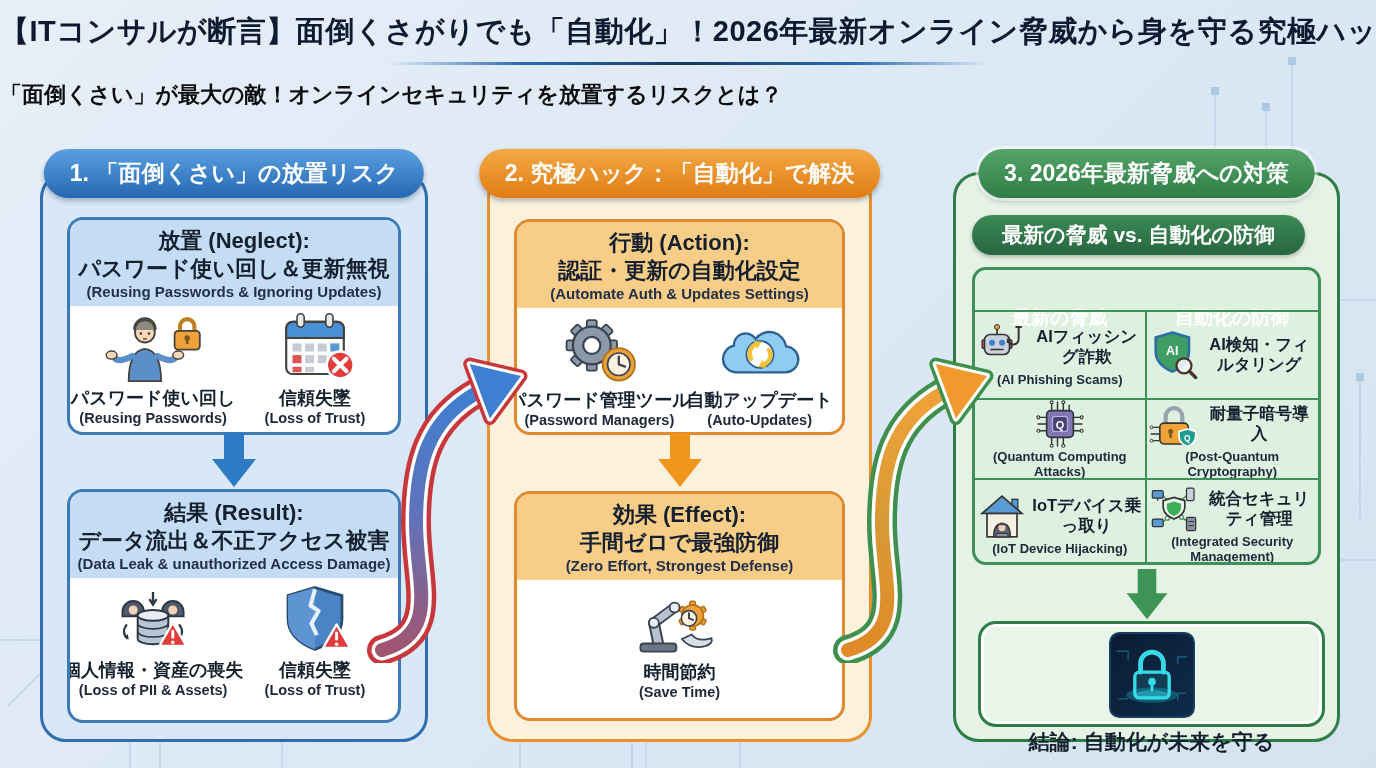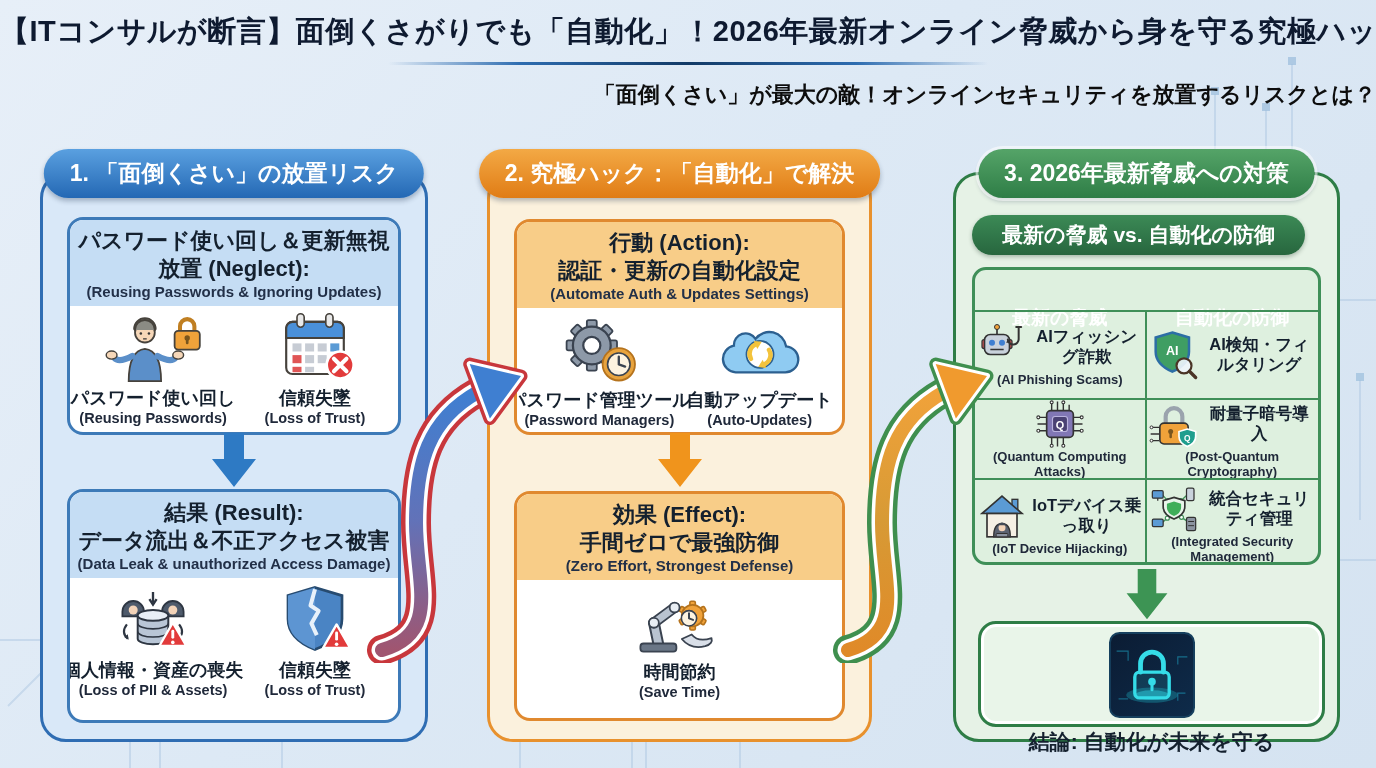--- a/index.html
+++ b/index.html
@@ -13,21 +13,21 @@
   
   .page-title{
     position:absolute;top:12px;left:0;width:100%;text-align:center;
     font-size:29px;font-weight:800;color:#0e1a30;letter-spacing:.5px;white-space:nowrap;
   }
   .title-divider{
     position:absolute;top:62px;left:388px;width:600px;height:3px;border-radius:2px;
     background:linear-gradient(90deg,rgba(45,108,176,0),#2d6cb0 22%,#123a66 50%,#2d6cb0 78%,rgba(45,108,176,0));
   }
   .page-subtitle{
-    position:absolute;top:80px;left:0;width:100%;text-align:right;
+    position:absolute;top:80px;left:0;width:100%;text-align:left;
     font-size:22px;font-weight:800;color:#0d0d0d;white-space:nowrap;
   }
   
   .panel{position:absolute;top:172px;height:570px;border-radius:26px;}
   .panel-blue{left:40px;width:388px;background:#d9e8f8;border:3px solid #2f6db3;}
   .panel-orange{left:487px;width:385px;background:#fbf1dd;border:3px solid #e8912d;}
   .panel-green{left:953px;width:387px;background:#e6f2e6;border:3px solid #2e7d46;}
   .pill{
     position:absolute;top:-26px;left:50%;transform:translateX(-50%);
     white-space:nowrap;font-size:23px;font-weight:800;color:#fff;
@@ -132,22 +132,22 @@
 
   <div class="page-title">【ITコンサルが断言】面倒くさがりでも「自動化」！2026年最新オンライン脅威から身を守る究極ハック</div>
   <div class="title-divider"></div>
   <div class="page-subtitle">「面倒くさい」が最大の敵！オンラインセキュリティを放置するリスクとは？</div>
 
   <section class="panel panel-blue">
     <div class="pill pill-blue">1. 「面倒くさい」の放置リスク</div>
 
     <div class="card card-blue c-top1">
       <div class="card-head head-blue">
+        <div class="jt">放置 (Neglect):</div>
         <div class="jt">パスワード使い回し＆更新無視</div>
-        <div class="jt">放置 (Neglect):</div>
         <div class="et">(Reusing Passwords &amp; Ignoring Updates)</div>
       </div>
       <div class="card-body">
         <div class="item">
           <svg class="icon" viewBox="0 0 120 80">
             <path d="M39,20 a12,12 0 0 1 24,0 l-2,3 h-20 z" fill="#8b8b84" stroke="#46423c" stroke-width="2"></path>
             <circle cx="51" cy="24" r="11" fill="#f6d7b8" stroke="#46423c" stroke-width="2"></circle>
             <path d="M40,21 a11,11 0 0 1 22,0" fill="#8b8b84" stroke="#46423c" stroke-width="2"></path>
             <circle cx="46.5" cy="25" r="1.4" fill="#333"></circle>
               <circle cx="55.5" cy="25" r="1.4" fill="#333"></circle>

